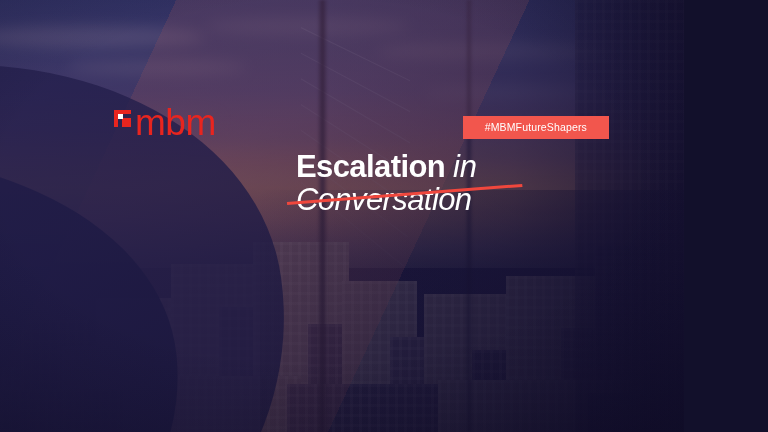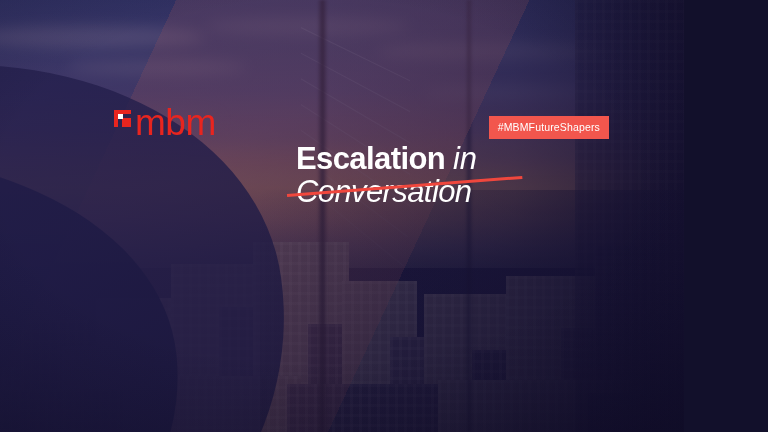--- a/index.html
+++ b/index.html
@@ -169,32 +169,32 @@
     letter-spacing:-.5px;
     font-weight:400;
   }
 
   .hashtag {
     position:absolute; right:75px; top:116px;
     background:#f2564d;
     color:#ffffff;
     font-size:10.5px;
     letter-spacing:.15px;
-    padding:5px 9px 6px;
+    padding:5px 22px 6px;
     white-space:nowrap;
   }
 
   .headline {
     position:absolute; left:296px; top:143px;
     width:260px;
     color:#ffffff;
     line-height:1.02;
     user-select:none;
   }
-  .line { white-space:nowrap; }
+  .line { white-space:nowrap;margin-top:8px; }
   .line1 { font-size:31px; font-weight:700; letter-spacing:-.6px; }
   .line1 .it { font-weight:400; font-style:italic; letter-spacing:-.2px; }
   .line2 {
     position:relative;
     font-size:31px; font-weight:400; font-style:italic;
     letter-spacing:-.6px;
     margin-top:1px;
   }
   .strike {
     position:absolute; left:-9px; top:58%;

